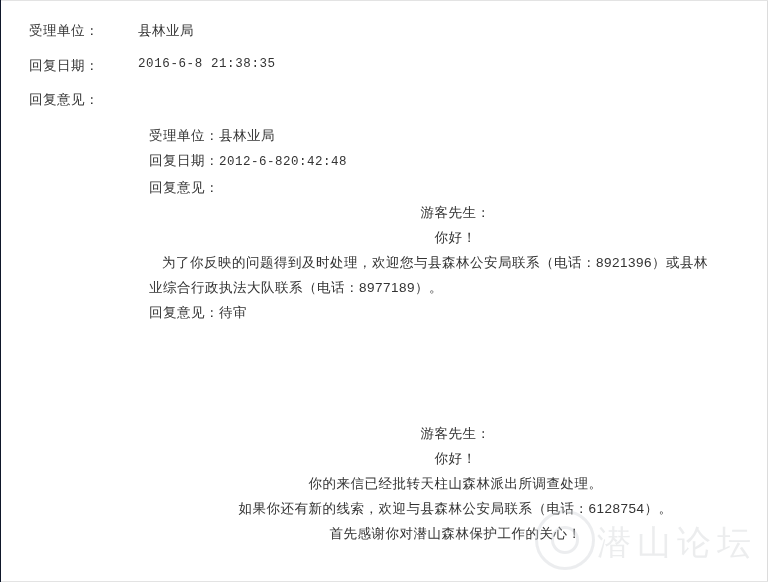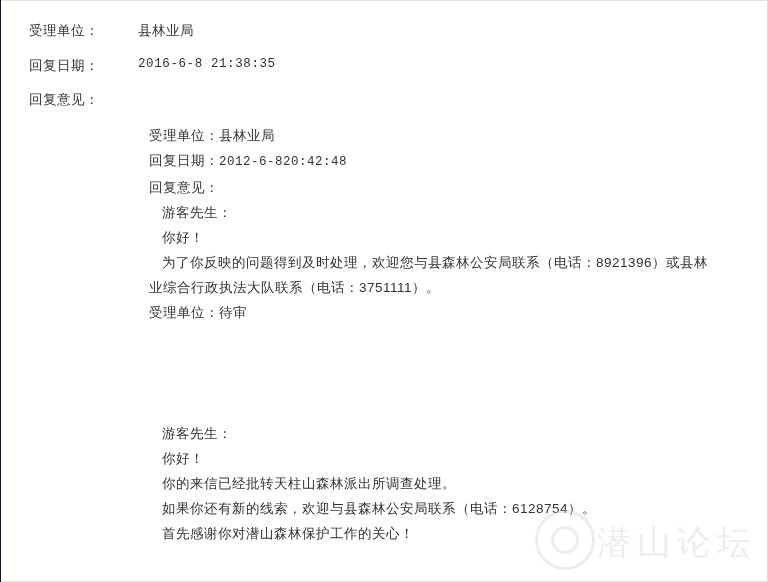--- a/index.html
+++ b/index.html
@@ -82,20 +82,21 @@
   }
   .inner-line {
     font-size: 13.5px;
     line-height: 25px;
     color: #333;
     letter-spacing: 0.5px;
     white-space: nowrap;
   }
   .inner-line.indent {
     text-indent: 13px;
+    text-align: center;
   }
   .inner-line.wrap {
     white-space: normal;
     width: 565px;
     text-indent: 13px;
   }
   .inner-line .mono {
     font-family: "Liberation Mono", "DejaVu Sans Mono", monospace;
     font-size: 12.5px;
     letter-spacing: 0.5px;
@@ -163,23 +164,23 @@
     </div>
 
     <div class="inner-line">
       <span>回复日期：</span><span class="mono">2012-6-820:42:48</span>
     </div>
 
     <div class="inner-line">回复意见：</div>
 
     <div class="inner-line indent">游客先生：</div>
     <div class="inner-line indent">你好！</div>
-    <div class="inner-line wrap">为了你反映的问题得到及时处理，欢迎您与县森林公安局联系（电话：8921396）或县林业综合行政执法大队联系（电话：3751111）。</div>
+    <div class="inner-line wrap">为了你反映的问题得到及时处理，欢迎您与县森林公安局联系（电话：8921396）或县林业综合行政执法大队联系（电话：8977189）。</div>
 
-    <div class="inner-line">受理单位：待审</div>
+    <div class="inner-line">回复意见：待审</div>
 
     <div class="gap-block"></div>
 
     <div class="inner-line indent">游客先生：</div>
     <div class="inner-line indent">你好！</div>
     <div class="inner-line indent">你的来信已经批转天柱山森林派出所调查处理。</div>
     <div class="inner-line indent">如果你还有新的线索，欢迎与县森林公安局联系（电话：6128754）。</div>
     <div class="inner-line indent">首先感谢你对潜山森林保护工作的关心！</div>
 
   </div>

